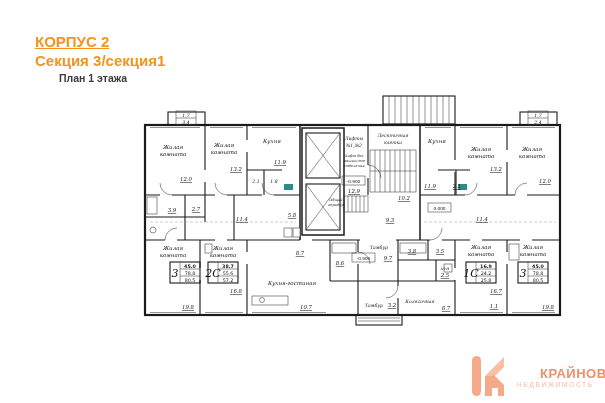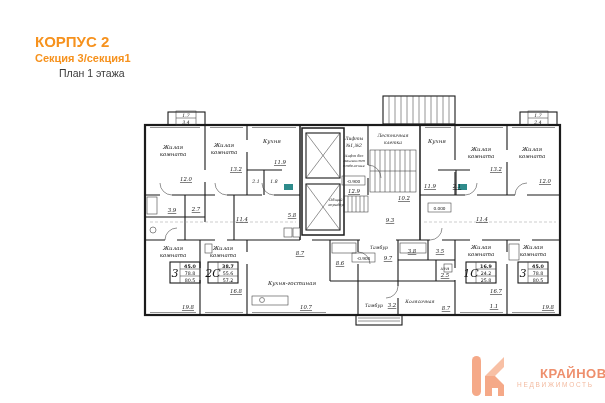--- a/index.html
+++ b/index.html
@@ -1,20 +1,20 @@
 <!DOCTYPE html>
 <html><head>
 <meta charset="utf-8">
 <style>
   html,body{margin:0;padding:0;background:#fff;}
   body{width:605px;height:403px;position:relative;font-family:"Liberation Sans",sans-serif;overflow:hidden;}
   .header{position:absolute;left:35px;top:33px;line-height:1.25;}
-  .header .h1{font-size:15px;font-weight:bold;color:#F6921E;}
-  .header .h2{font-size:11px;font-weight:bold;color:#F6921E;text-align:center;}
-  .header .h3{font-size:10.5px;font-weight:normal;color:#3a3a3a;margin-top:1px;padding-left:24px;}
+  .header .h1{font-size:15px;font-weight:bold;color:#F6921E;text-decoration:underline;}
+  .header .h2{font-size:15px;font-weight:bold;color:#F6921E;text-align:center;}
+  .header .h3{font-size:10.5px;font-weight:bold;color:#3a3a3a;margin-top:1px;padding-left:24px;}
   svg{position:absolute;left:0;top:0;}
   .w2{stroke:#1b1b1b;stroke-width:2.2;fill:none;}
   .w15{stroke:#1b1b1b;stroke-width:1.5;fill:none;}
   .w1{stroke:#1b1b1b;stroke-width:1.1;fill:none;}
   .w0{stroke:#3a3a3a;stroke-width:0.55;fill:none;}
   .fx{stroke:#444;stroke-width:0.6;fill:#fff;}
   .dash{stroke:#9a9a9a;stroke-width:0.5;fill:none;stroke-dasharray:3 2;}
   text{fill:#161616;}
   .lbl{font:italic 5.5px "DejaVu Serif",serif;text-anchor:middle;}
   .sm{font:italic 4.6px "DejaVu Serif",serif;text-anchor:middle;}

